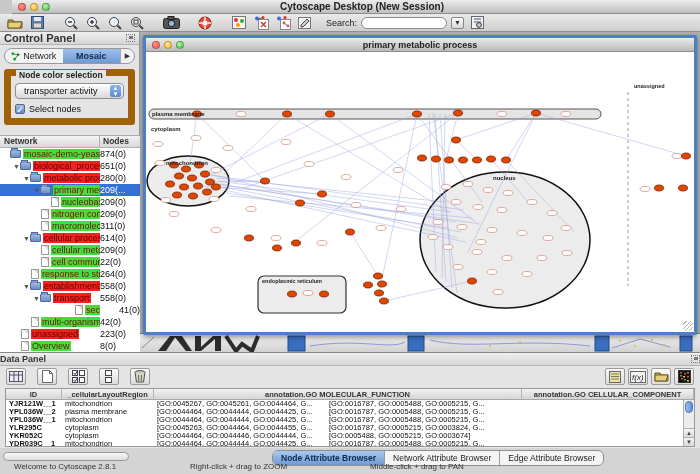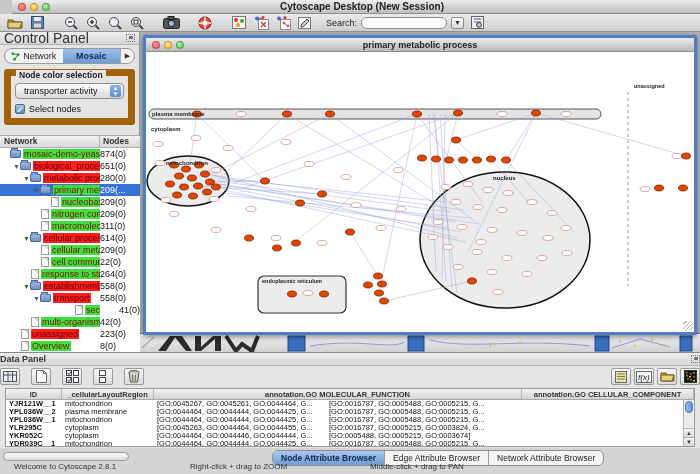--- a/index.html
+++ b/index.html
@@ -24,21 +24,21 @@
   .tb-sep { width:8px; height:1px; flex:0 0 auto; }
   #search-label { font-size:9px; color:#222; margin-left:8px; }
   #search-input { width:86px; height:12px; border:1px solid #8a8a8a; border-radius:7px; background:#fff; font-size:8px; padding:0 6px; }
   .dd-btn { width:13px; height:12px; border:1px solid #8a8a8a; background:linear-gradient(#fdfdfd,#d8d8d8); border-radius:2px;
     display:flex; align-items:center; justify-content:center; font-size:7px; color:#333; }
 
   
   #control-panel { position:absolute; left:0; top:32px; width:140px; height:420px; background:#e4e4e4; border-right:1px solid #9a9a9a; }
   #cp-header { height:13px; display:flex; align-items:center; justify-content:space-between; padding:0 4px;
     background:linear-gradient(#efefef,#d6d6d6); border-bottom:1px solid #b5b5b5; }
-  #cp-header span.t { font-weight:normal; font-size:14px; color:#333; }
+  #cp-header span.t { font-weight:bold; font-size:11px; color:#333; }
   .float-icon { width:9px; height:8px; border:1px dotted #777; position:relative; }
   .float-icon:after{content:""; position:absolute; right:1px; top:1px; width:4px; height:3px; background:#777;}
 
   #cp-tabs { display:flex; align-items:center; margin:3px 4px 0 4px; height:16px;
     border:1px solid #9a9a9a; border-radius:8px; background:#f2f2f2; overflow:hidden; }
   .cp-tab { flex:1; height:100%; display:flex; align-items:center; justify-content:center; gap:3px; font-size:9px; color:#222; }
   .cp-tab.sel { background:linear-gradient(#9cc0ec,#6f9ad2); font-weight:bold; color:#102a4d; }
   .cp-tab-more { width:14px; height:100%; display:flex; align-items:center; justify-content:center; border-left:1px solid #aaa; font-size:7px; color:#333; }
   .mini-net { width:9px; height:9px; }
 
@@ -77,21 +77,21 @@
   #net-title { position:absolute; left:0; right:0; text-align:center; font-weight:bold; font-size:9px; color:#222; }
   #net-canvas { position:relative; width:548px; height:280px; background:#fff; overflow:hidden; }
   #grip { position:absolute; right:1px; bottom:1px; width:10px; height:10px;
     background:repeating-linear-gradient(135deg,transparent 0 2px,#b5b5b5 2px 3px); }
 
   
   #data-panel { position:absolute; left:0; top:352px; width:700px; height:96px; background:#e4e4e4; border-top:1px solid #888; }
   #dp-header { height:13px; display:flex; align-items:center; justify-content:space-between; padding:0 0;
     background:linear-gradient(#efefef,#d6d6d6); border-bottom:1px solid #b5b5b5; }
   #dp-header span.t { font-weight:bold; font-size:9px; color:#333; }
-  #dp-toolbar { height:21px; display:flex; align-items:center; padding:0 0; gap:11px; }
+  #dp-toolbar { height:21px; display:flex; align-items:center; padding:0 6px; gap:11px; }
   .dp-btn { width:20px; height:17px; border:1px solid #9a9a9a; border-radius:2px; background:linear-gradient(#fafafa,#dcdcdc);
     display:flex; align-items:center; justify-content:center; }
   .dp-right { margin-left:auto; display:flex; gap:3px; }
   #dp-table { position:absolute; left:5px; top:35px; right:5px; height:59px; background:#fff; border:1px solid #9a9a9a; }
   #dp-cols { display:flex; height:11px; background:linear-gradient(#f2f2f2,#d5d5d5); border-bottom:1px solid #a8a8a8; font-size:7.5px; font-weight:bold; color:#333; }
   #dp-cols div { border-right:1px solid #b5b5b5; text-align:center; overflow:hidden; white-space:nowrap; line-height:11px; }
   #dp-body { position:absolute; left:0; top:11px; right:11px; bottom:0; overflow:hidden; }
   .dp-row { display:flex; height:8px; font-size:7.5px; line-height:8px; white-space:nowrap; }
   .dp-row div { overflow:hidden; padding-left:3px; }
   .dp-row .id { font-weight:bold; }
@@ -705,21 +705,21 @@
       <div class="sc-arrow" style="bottom:9px;">▲</div>
       <div class="sc-arrow" style="bottom:0;">▼</div>
     </div>
   </div>
 </div>
 
 <div id="bottom-bar">
   <div id="progress"></div>
   <div id="browser-tabs">
       <div class="br-tab sel">Node Attribute Browser</div>
+      <div class="br-tab">Network Attribute Browser</div>
       <div class="br-tab">Edge Attribute Browser</div>
-      <div class="br-tab">Network Attribute Browser</div>
     </div>
   <div id="status-row">
     <span id="status-welcome">Welcome to Cytoscape 2.8.1</span>
     <span id="status-zoom">Right-click + drag to ZOOM</span>
     <span id="status-pan">Middle-click + drag to PAN</span>
   </div>
 </div>
 
 </body></html>

